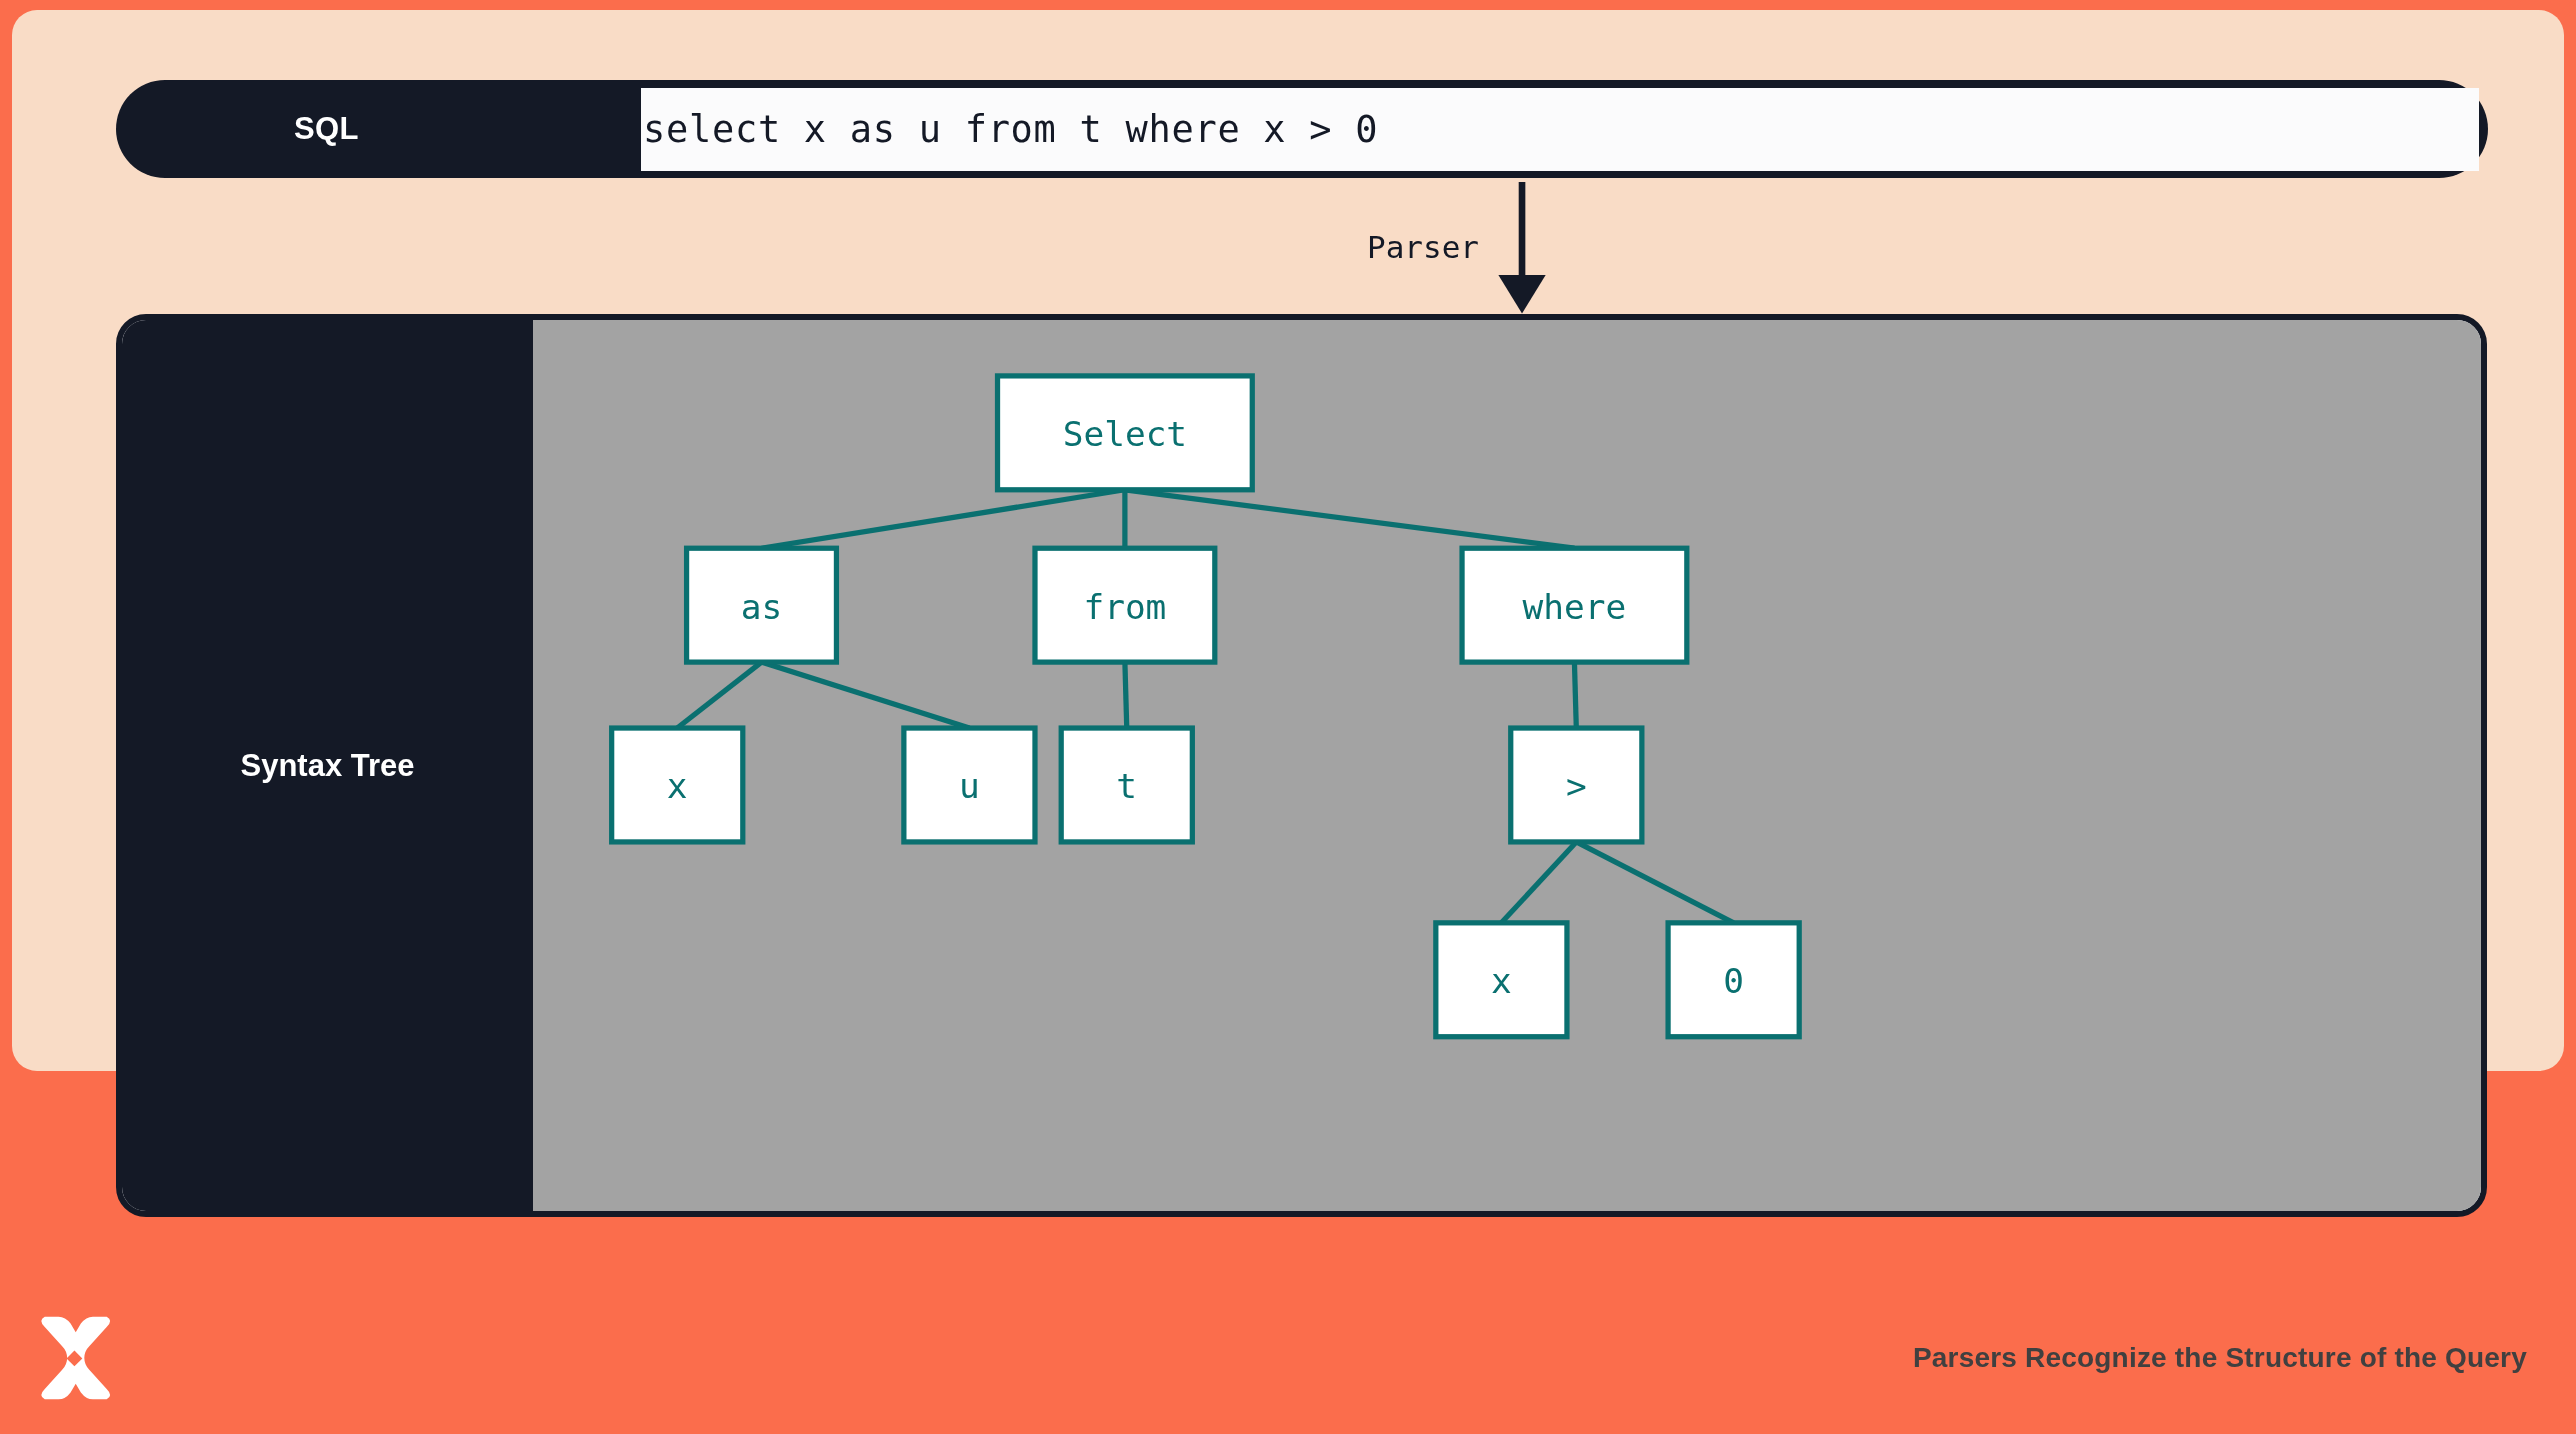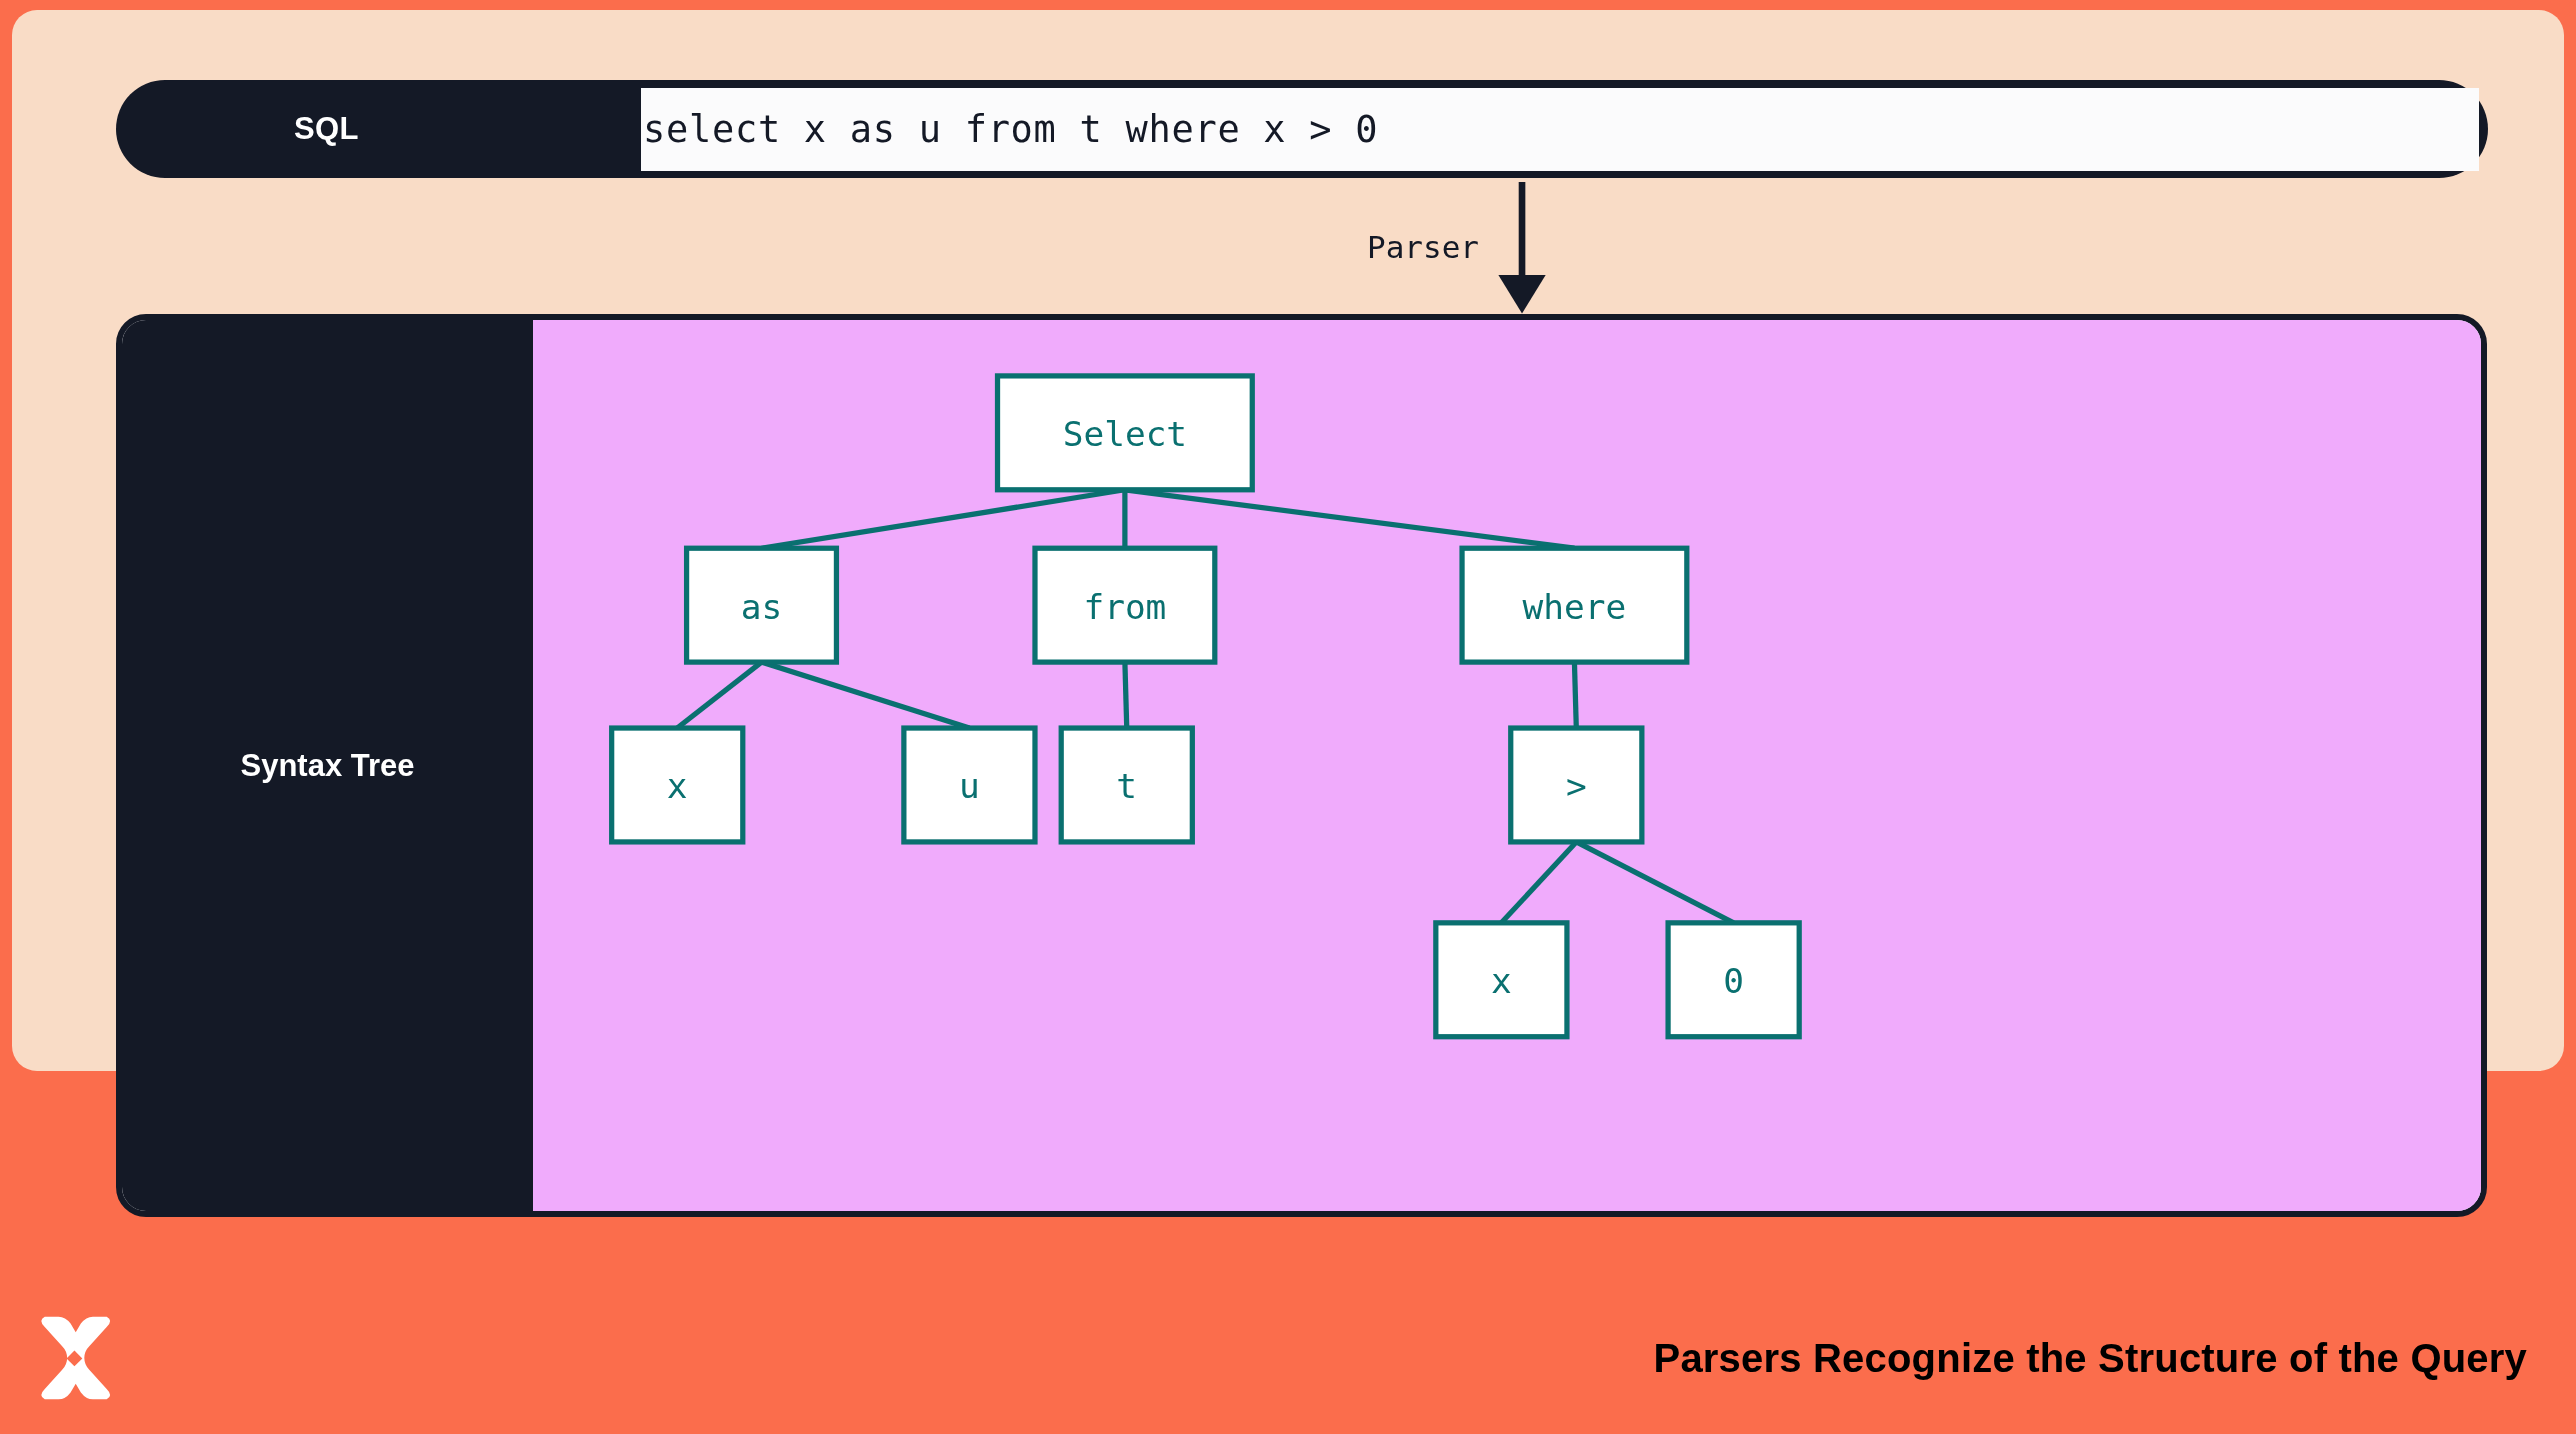--- a/index.html
+++ b/index.html
@@ -132,21 +132,21 @@
     justify-content: center;
   }
   .tree-sidebar span {
     color: #FFFFFF;
     font-size: 31px;
     font-weight: bold;
   }
   .tree-canvas {
     position: relative;
     flex: 1 1 auto;
-    background: #f0abfc;
+    background: #a3a3a3;
   }
   .tree-svg {
     position: absolute;
     left: 0;
     top: 0;
     width: 100%;
     height: 100%;
   }
   .node-rect {
     fill: #FFFFFF;
@@ -181,22 +181,22 @@
     top: 50%;
     transform: translateY(-50%);
     width: 86px;
     height: 86px;
   }
   .footer-caption {
     position: absolute;
     right: 49px;
     top: 50%;
     transform: translateY(-50%);
-    color: #000000;
-    font-size: 40px;
+    color: #404040;
+    font-size: 28px;
     font-weight: bold;
     letter-spacing: 0.2px;
     white-space: nowrap;
   }
 </style>
 </head>
 <body>
 
 <div id="root">
 

